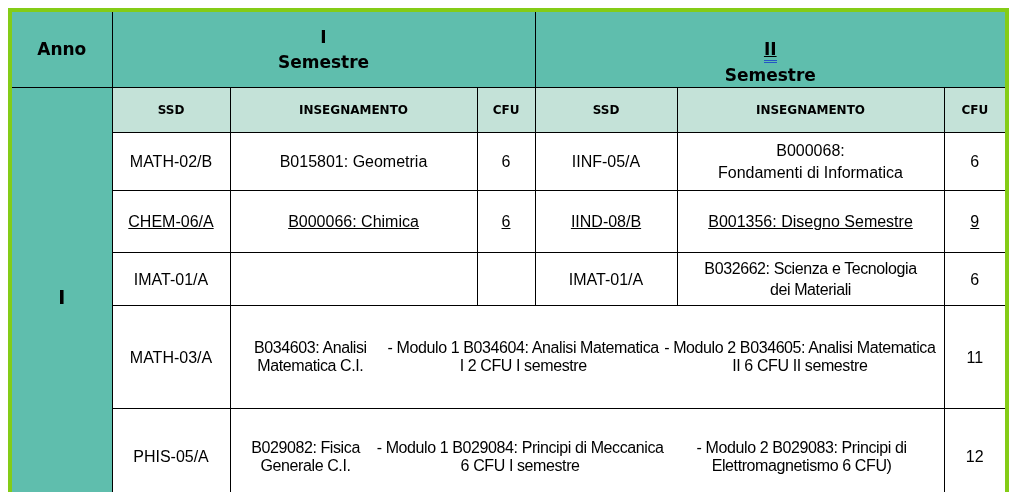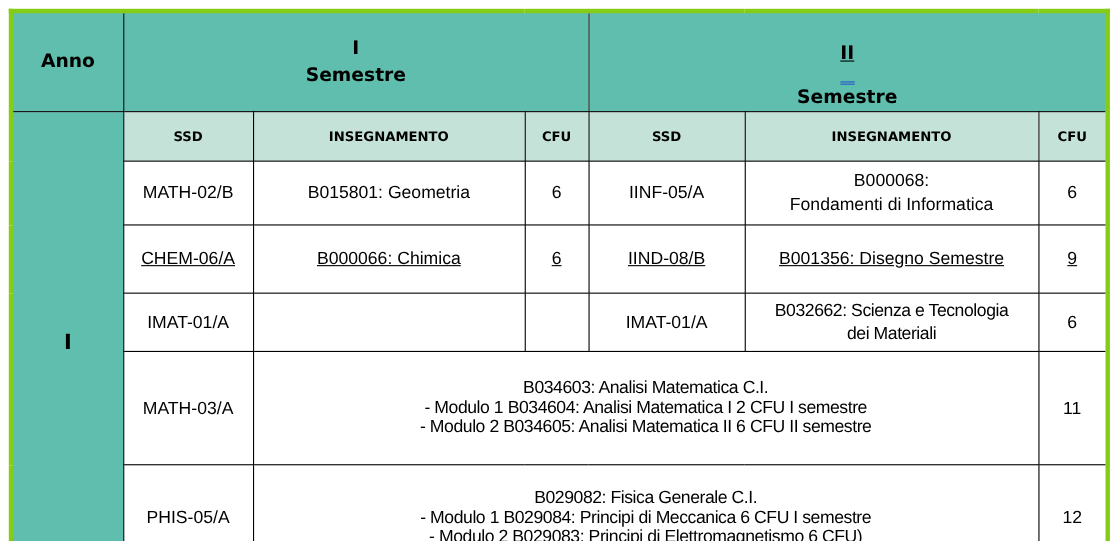--- a/index.html
+++ b/index.html
@@ -63,30 +63,29 @@
     letter-spacing: -0.4px;
   }
   td.span-cell {
     font-family: "Liberation Sans", sans-serif;
     font-size: 16px;
     letter-spacing: -0.4px;
     padding: 0 8px;
   }
   .vspread {
     display: flex;
-    flex-direction: column;
     justify-content: flex-start;
     height: 100%;
   }
   .dbl-underline {
     display: inline-block;
     text-decoration: underline;
     border-bottom: 3px double #2457c5;
     line-height: 1.1;
-    padding-bottom: 15px;
+    padding-bottom: 1px;
     margin-top: 28px;
   }
 </style>
 </head>
 <body>
 
 <div class="wrap">
   <table class="course-table">
     <colgroup>
       <col style="width:102px">

